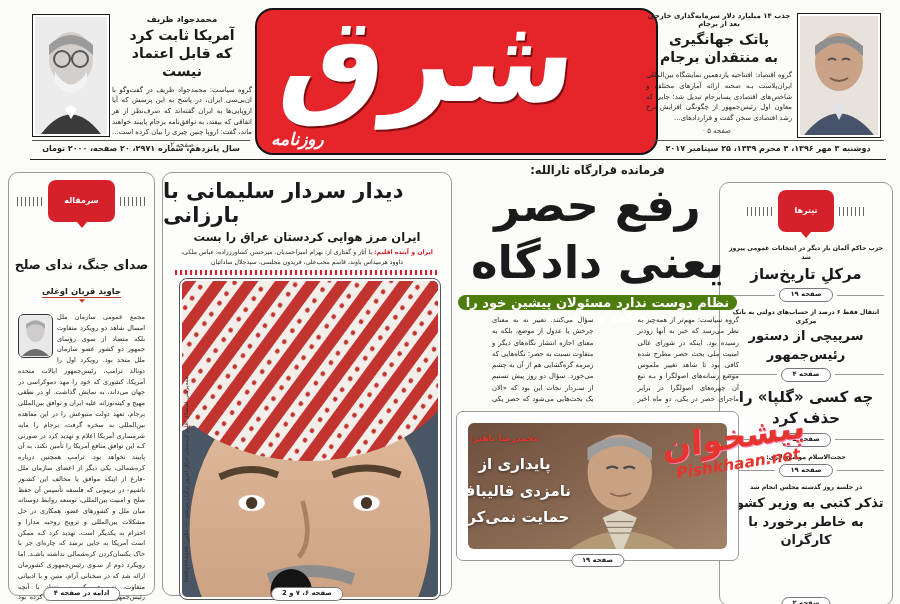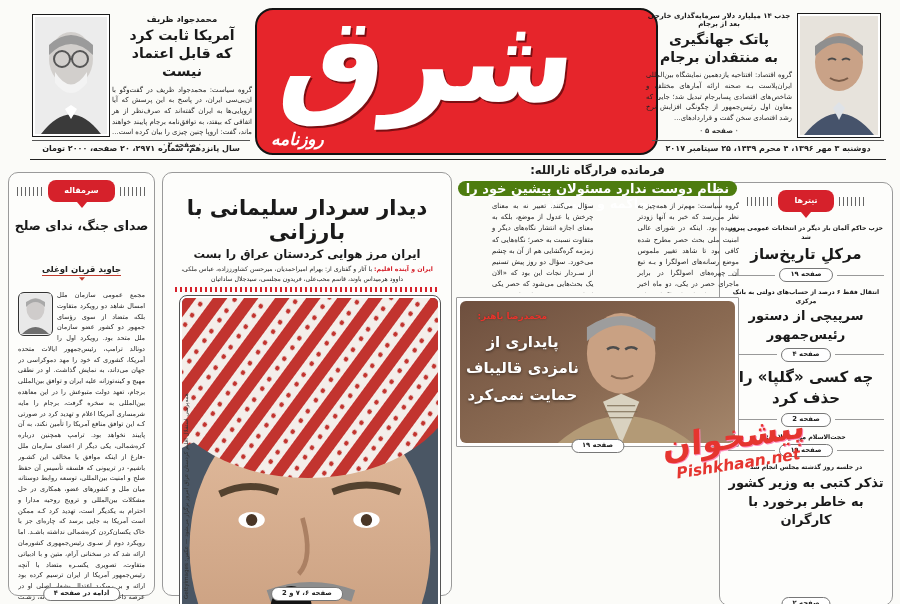--- a/index.html
+++ b/index.html
@@ -30,37 +30,37 @@
     position:absolute; left:14px; bottom:4px; color:#fff;
     font-size:17px; font-style:italic; font-weight:bold;margin-top:40px;
   }
 
   .top-story { text-align:center; }
   .top-story .kicker { font-size:8.5px; font-weight:bold; }
   .top-story .hl { font-size:14px; font-weight:bold; line-height:1.3; margin-top:2px; }
   .top-story .body {
     margin-top:4px; font-size:6.9px; line-height:1.55; text-align:justify; color:#222;
   }
-  .top-story .pageref { margin-top:3px; font-size:7px; font-weight:bold; color:#333; }
+  .top-story .pageref { margin-top:3px; font-size:7px; font-weight:normal; color:#333; }
   .top-story .pageref::before, .top-story .pageref::after { content:" ·  "; color:#888; }
 
   .date-rule { height:0; border-top:1px solid #555; }
   .date-line { font-size:8px; font-weight:bold; color:#222; text-align:center; letter-spacing:0; }
   #main-rule { left:30px; top:159px; width:856px; border-top:1.6px solid #222; }
 
   
   .col-box { border:1px solid #9a9a9a; border-radius:10px; background:#fdfdfb; }
   .pill {
     display:inline-block; background:#fff; border:1px solid #777; border-radius:8px;
     font-size:6.8px; font-weight:bold; color:#222; padding:1px 10px; line-height:1.4;
     white-space:nowrap;
   }
   .red-pill {
     display:inline-block; background:#d6212b; color:#fff; border-radius:8px;
-    font-size:8px; font-weight:bold; padding:5px 16px; line-height:1.5;
+    font-size:8px; font-weight:bold; padding:15px 16px; line-height:1.5;
   }
   .section-head { position:relative; display:flex; align-items:center; justify-content:center; gap:5px; padding-top:7px; }
   .hatch {
     width:26px; height:9px;
     background:repeating-linear-gradient(90deg,#666 0 1px,transparent 1px 4px);
   }
   .tri-down {
     width:0; height:0; margin:0 auto;
     border-left:5px solid transparent; border-right:5px solid transparent;
     border-top:6px solid #d6212b;
@@ -85,55 +85,55 @@
   #lead-bar {
     margin:4px 2px 0; height:15px; border-radius:8px; background:#4d7c0f;
     color:#fff; font-size:13px; font-weight:bold; line-height:15px; text-align:center;
   }
   #lead-body { display:flex; gap:8px; margin-top:5px; height:92px; overflow:hidden; }
   #lead-body .bcol { flex:1; font-size:6.8px; line-height:1.65; text-align:justify; color:#222;margin-left:36px; }
   #lead-body .cont { font-weight:bold; white-space:nowrap; }
 
   #bahonar-card {
     position:relative; margin-top:4px; height:150px;
-    border:1px solid #9a9a9a; border-radius:1px; background:#fff; padding:3px;
+    border:1px solid #9a9a9a; border-radius:7px; background:#fff; padding:11px;
   }
   #bahonar-card .photo { position:relative; width:100%; height:100%; border-radius:6px; overflow:hidden; }
   #bahonar-kicker { position:absolute; top:10px; right:188px; color:#e8342c; font-size:9px; font-weight:bold; text-shadow:0 0 2px rgba(0,0,0,.35); }
   #bahonar-hl {
     position:absolute; top:28px; right:150px; width:125px; text-align:center;
     color:#fff; font-size:15px; font-weight:bold; line-height:1.75;
     text-shadow:0 1px 3px rgba(0,0,0,.55);
   }
   #bahonar-page { position:absolute; bottom:-7px; left:50%; transform:translateX(-50%); }
 
   
   #barzani-box { left:162px; top:172px; width:290px; height:424px; }
-  #barzani-box .hl { font-size:21px; font-weight:bold; text-align:center; margin-top:23px; letter-spacing:-0.5px; }
+  #barzani-box .hl { font-size:21px; font-weight:bold; text-align:left; margin-top:6px; letter-spacing:-0.5px; }
   #barzani-box .sub { font-size:11.5px; font-weight:bold; text-align:center; margin-top:3px; }
   #barzani-box .contrib { font-size:6.2px; text-align:center; line-height:1.6; margin:3px 14px 0; color:#222; }
   #barzani-box .contrib .lead-red { color:#d6212b; font-weight:bold; }
   #barzani-hatch { margin:3px 12px; height:5px;
     background:repeating-linear-gradient(90deg,#d6212b 0 2px,transparent 2px 5px); }
   #barzani-photo-frame {
     position:relative; margin:2px 10px 0 16px; height:322px;
     border:1px solid #555; border-radius:8px; background:#fff; padding:2px;
   }
   #barzani-photo-frame svg { display:block; width:100%; height:100%; border-radius:5px; }
   #barzani-caption {
     position:absolute; left:3px; top:70px; height:260px;
     writing-mode:vertical-rl; transform:rotate(180deg);
     font-size:5.6px; color:#333; white-space:nowrap; text-align:center;
   }
   #barzani-page { position:absolute; bottom:-6px; left:50%; transform:translateX(-50%); }
 
   
   #editorial-box { left:8px; top:172px; width:147px; height:424px; }
-  #editorial-box .hl { font-size:12.5px; font-weight:bold; text-align:center; margin-top:10px; }
-  #editorial-byline { display:block; text-align:center; margin-top:24px; }
+  #editorial-box .hl { font-size:12.5px; font-weight:bold; text-align:center; margin-top:29px; }
+  #editorial-byline { display:block; text-align:center; margin-top:7px; }
   #editorial-byline .name {
     display:inline-block; font-size:8.5px; font-weight:bold; color:#222;
     border-bottom:1px solid #c0392b; padding-bottom:1px;
   }
   #editorial-body {
     margin:8px 9px 0; font-size:6.5px; line-height:1.66; text-align:justify;
     color:#1c1c1c; height:312px; overflow:hidden;
   }
   #author-photo {
     float:left; width:35px; height:44px; margin:2px 4px 2px 0;
@@ -253,20 +253,24 @@
 
     <div class="hitem">
       <div class="kicker">در جلسه روز گذشته مجلس انجام شد</div>
       <div class="title t-med">تذکر کتبی به وزیر کشور به خاطر برخورد با کارگران</div>
     </div>
     <span class="pill bottom-pill">صفحه ۲</span>
   </div>
 
   <div class="abs" id="lead-area">
     <div class="kicker">فرمانده قرارگاه ثارالله:</div>
+    <div id="lead-headline">
+      <span>رفع حصر</span><br>
+      <span>یعنی دادگاه</span>
+    </div>
     <div id="lead-bar">نظام دوست ندارد مسئولان پیشین خود را محاکمه و تنبیه کند</div>
     <div id="lead-body">
       <div class="bcol">گروه سیاست: مهم‌تر از همه‌چیز به نظر می‌رسد که خبر به آنها زودتر رسیده بود. اینکه در شورای عالی امنیت ملی بحث حصر مطرح شده کافی بود تا شاهد تغییر ملموس موضع رسانه‌های اصولگرا و بـه تبع آن چهره‌های اصولگرا در برابر ماجرای حصر در یکی، دو ماه اخیر باشیم. رسانه‌های اصولگرا به‌طور مشخص در گفت‌وگوهای خـود با چهره‌ها دربـاره رفع حصر</div>
       <div class="bcol">
         <span>سؤال می‌کنند. تعبیر نه به معنای چرخش یا عدول از موضع، بلکه به معنای اجازه انتشار نگاه‌های دیگر و متفاوت نسبت به حصر؛ نگاه‌هایی که زمزمه گره‌گشایی هم از آن به چشم می‌خورد. سؤال دو روز پیش تسنیم از سـردار نجات این بود که «الان یک بحث‌هایی می‌شود که حصر یکی از این دو نفر می‌خواهد لغو شود» آیا درست است؟</span>
         <span class="cont">ادامه در صفحه ۱۹</span>
       </div>
     </div>
 
     <div id="bahonar-card">

